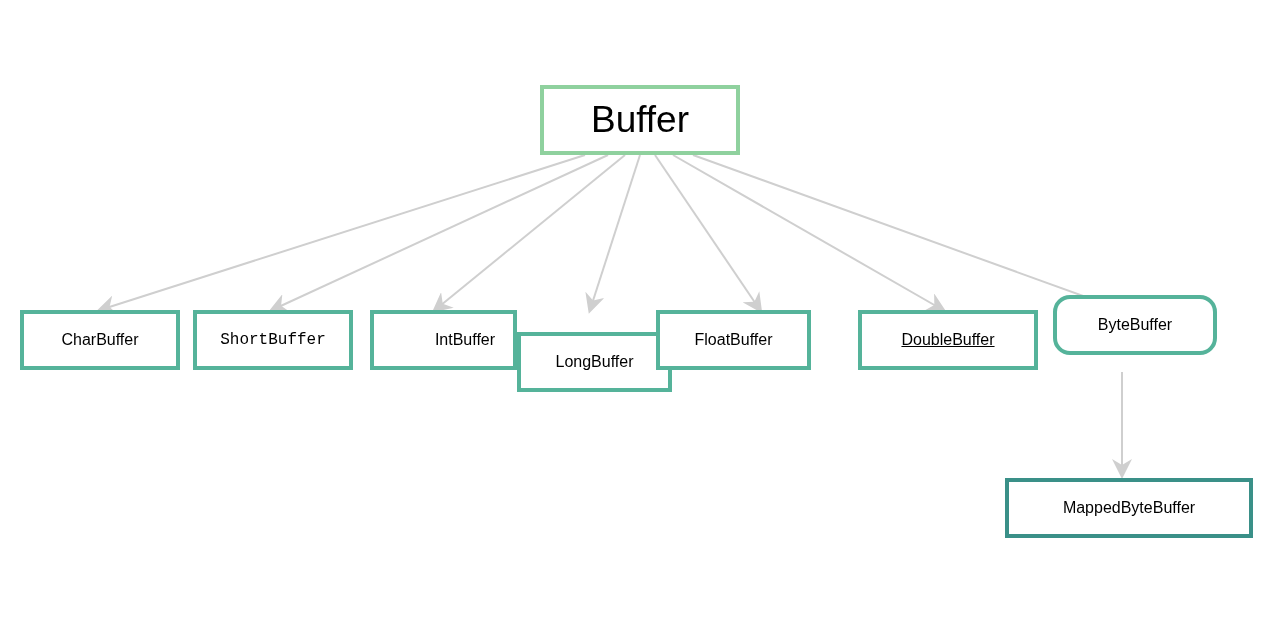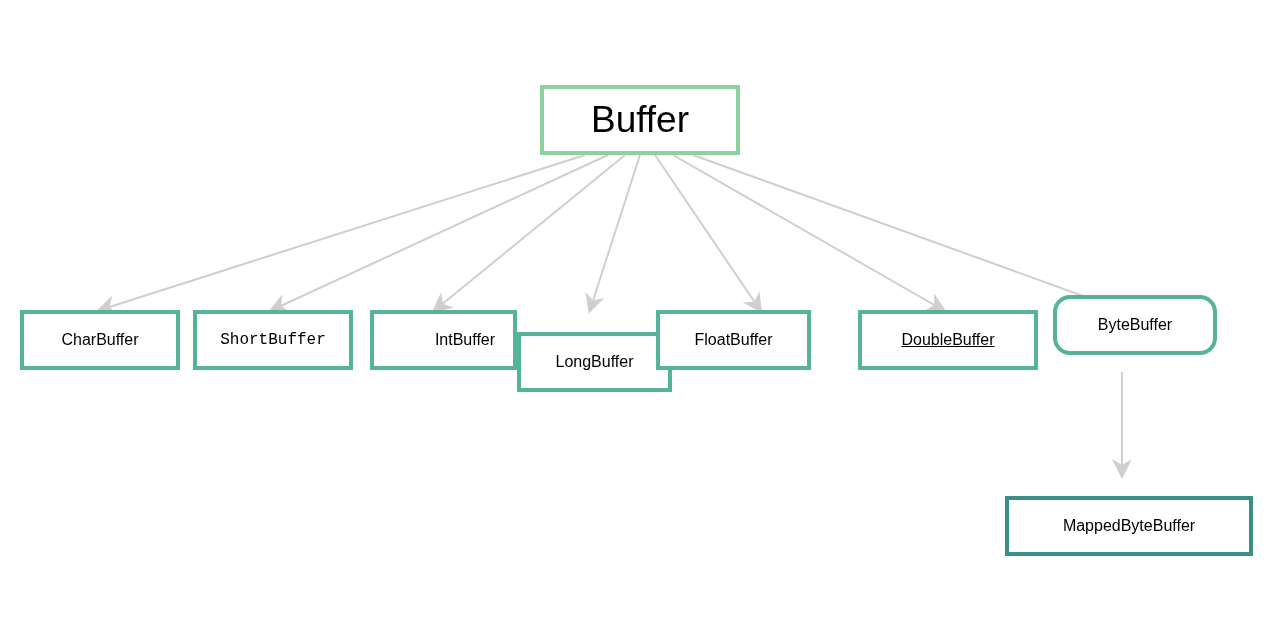--- a/index.html
+++ b/index.html
@@ -82,15 +82,15 @@
 </div>
 
 <div class="node" style="left:858px; top:310px; width:180px; height:60px; border-color:#55b39a;text-decoration:underline;">
   <span>DoubleBuffer</span>
 </div>
 
 <div class="node" style="left:1053px; top:295px; width:164px; height:60px; border-color:#55b39a;border-radius:17px;">
   <span>ByteBuffer</span>
 </div>
 
-<div class="node" style="left:1005px; top:496px; width:248px; height:60px; border-color:#3a9088;">
+<div class="node" style="left:1005px; top:478px; width:248px; height:60px; border-color:#3a9088;">
   <span>MappedByteBuffer</span>
 </div>
 
 </body></html>

